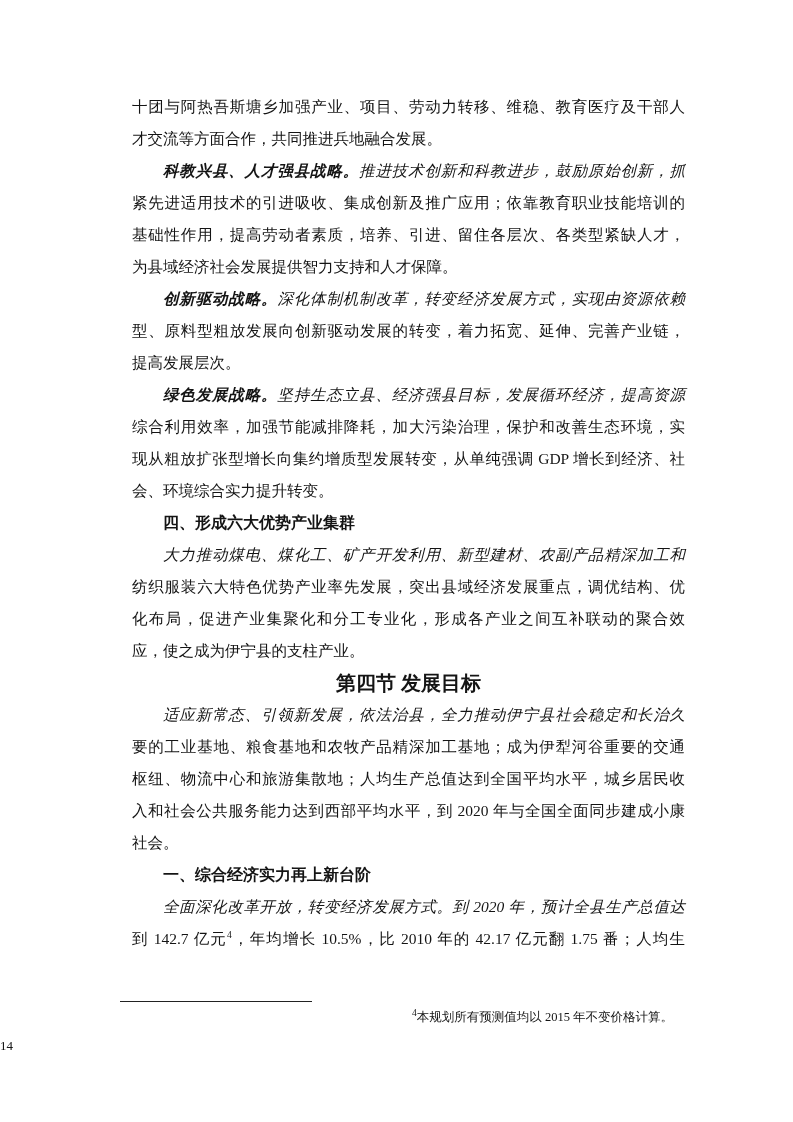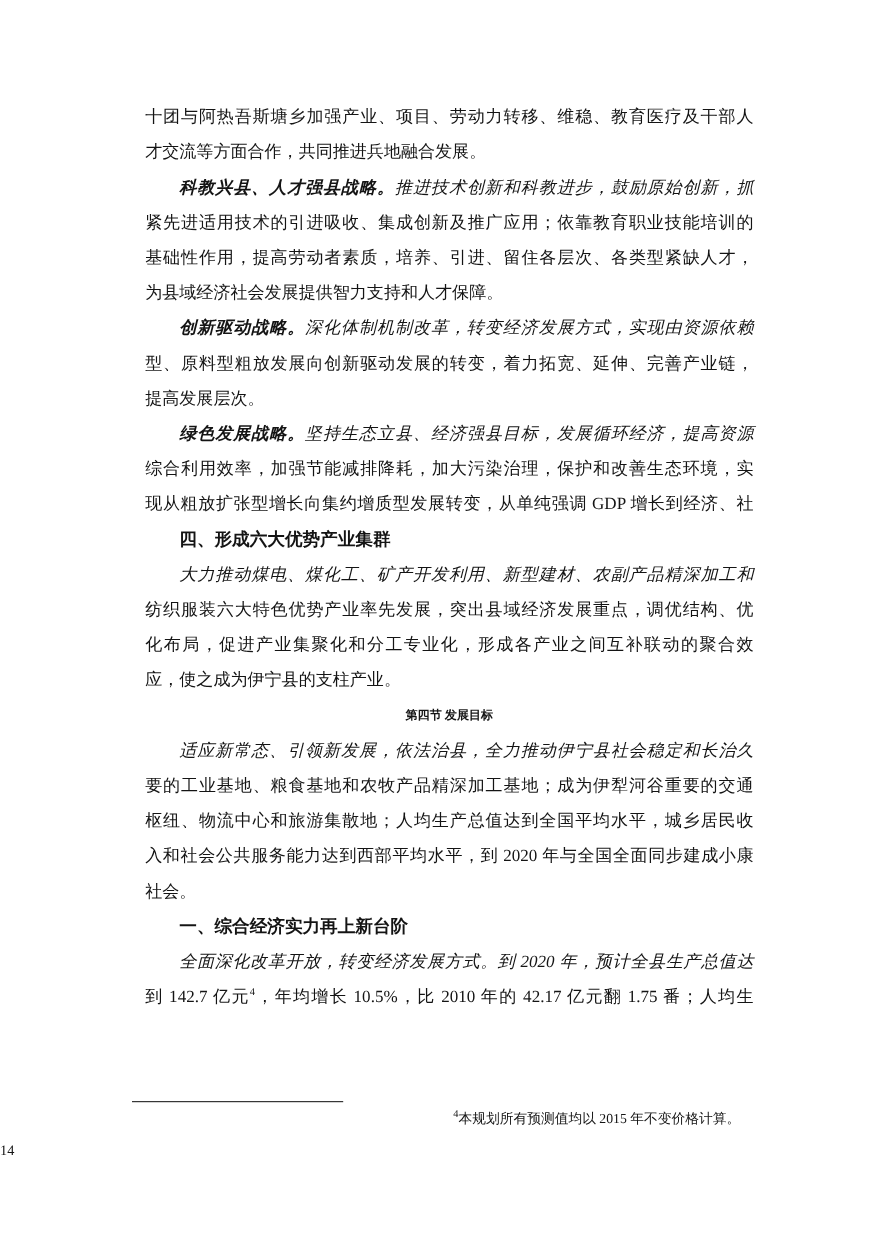--- a/index.html
+++ b/index.html
@@ -25,21 +25,21 @@
   }
   .line {
     font-size: 15.5px;
     line-height: 32px;
     white-space: pre-wrap;
   }
   .j { text-align: justify; text-align-last: justify; }
   .l { text-align: left; text-align-last: auto; }
   .i { text-indent: 31px; font-style: italic; }
   .hl { font-weight: bold; text-indent: 31px; font-size: 16px; }
-  .hc { font-weight: bold; text-align: left; text-align-last: center; font-size: 11px; }
+  .hc { font-weight: bold; text-align: left; text-align-last: center; font-size: 20px; }
   .line b { font-weight: bold; }
   .line sup, .footnote sup {
     font-size: 9.5px;
     vertical-align: super;
     line-height: 0;
   }
   .footnote-rule {
     position: absolute;
     left: 120px;
     top: 1001px;
@@ -75,20 +75,21 @@
       <div class="line j i"><b>科教兴县、人才强县战略。</b><span>推进技术创新和科教进步，鼓励原始创新，抓</span></div>
       <div class="line j"><span>紧先进适用技术的引进吸收、集成创新及推广应用；依靠教育职业技能培训的</span></div>
       <div class="line j"><span>基础性作用，提高劳动者素质，培养、引进、留住各层次、各类型紧缺人才，</span></div>
       <div class="line l"><span>为县域经济社会发展提供智力支持和人才保障。</span></div>
       <div class="line j i"><b>创新驱动战略。</b><span>深化体制机制改革，转变经济发展方式，实现由资源依赖</span></div>
       <div class="line j"><span>型、原料型粗放发展向创新驱动发展的转变，着力拓宽、延伸、完善产业链，</span></div>
       <div class="line l"><span>提高发展层次。</span></div>
       <div class="line j i"><b>绿色发展战略。</b><span>坚持生态立县、经济强县目标，发展循环经济，提高资源</span></div>
       <div class="line j"><span>综合利用效率，加强节能减排降耗，加大污染治理，保护和改善生态环境，实</span></div>
       <div class="line j"><span>现从粗放扩张型增长向集约增质型发展转变，从单纯强调 GDP 增长到经济、社</span></div>
+      <div class="line l"><span>会、环境综合实力提升转变。</span></div>
       <div class="line hl"><b>四、形成六大优势产业集群</b></div>
       <div class="line j i"><span>大力推动煤电、煤化工、矿产开发利用、新型建材、农副产品精深加工和</span></div>
       <div class="line j"><span>纺织服装六大特色优势产业率先发展，突出县域经济发展重点，调优结构、优</span></div>
       <div class="line j"><span>化布局，促进产业集聚化和分工专业化，形成各产业之间互补联动的聚合效</span></div>
       <div class="line l"><span>应，使之成为伊宁县的支柱产业。</span></div>
       <div class="line hc"><b>第四节 发展目标</b></div>
       <div class="line j i"><span>适应新常态、引领新发展，依法治县，全力推动伊宁县社会稳定和长治久</span></div>
       <div class="line j"><span>要的工业基地、粮食基地和农牧产品精深加工基地；成为伊犁河谷重要的交通</span></div>
       <div class="line j"><span>枢纽、物流中心和旅游集散地；人均生产总值达到全国平均水平，城乡居民收</span></div>
       <div class="line j"><span>入和社会公共服务能力达到西部平均水平，到 2020 年与全国全面同步建成小康</span></div>

